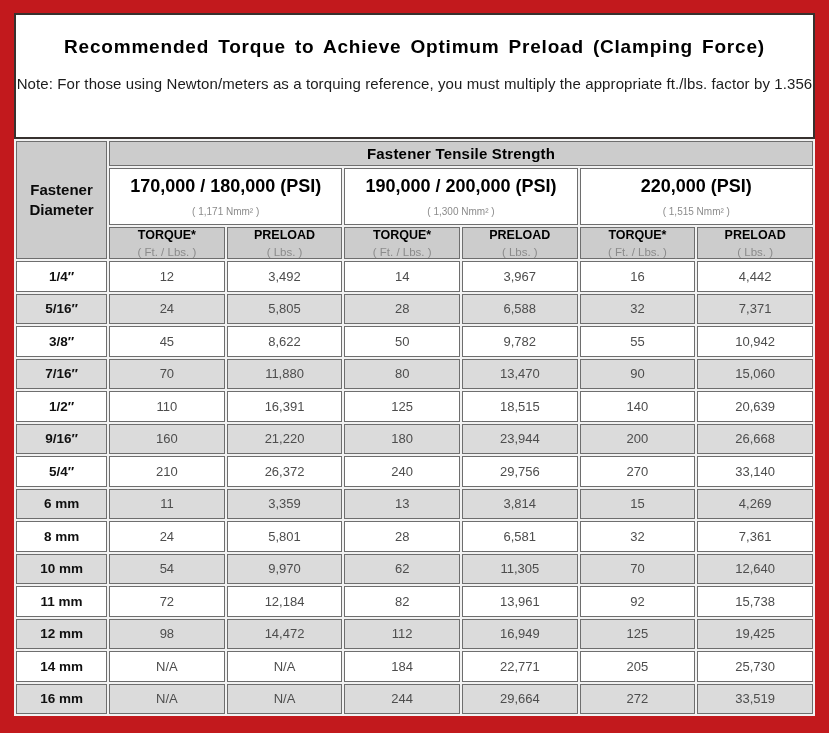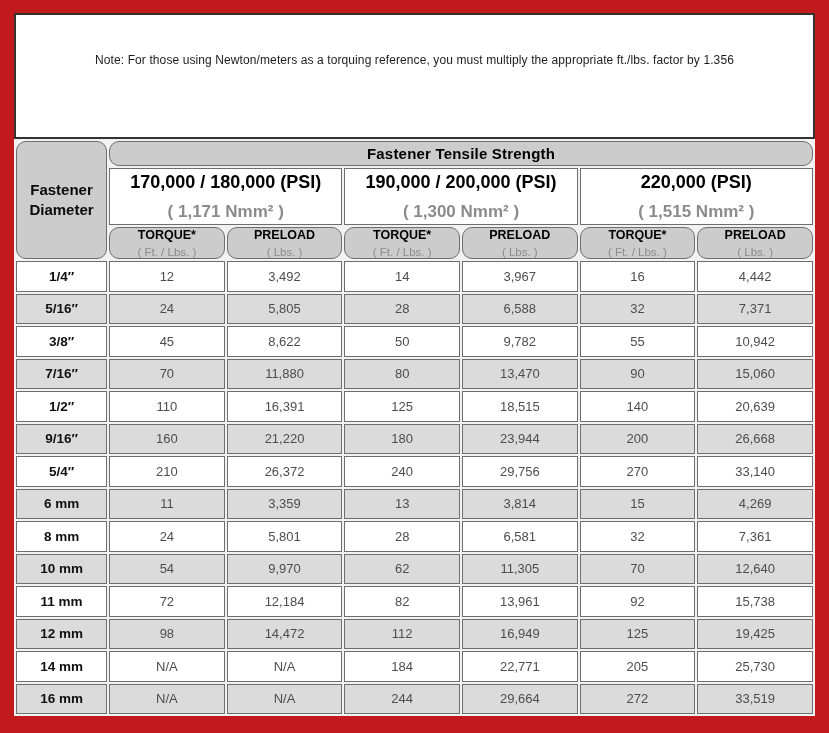--- a/index.html
+++ b/index.html
@@ -33,21 +33,21 @@
     line-height: 1.15;
   }
   .title-line2 { margin-top: 7px; }
   .title-line sup {
     font-size: 11px;
     vertical-align: super;
     letter-spacing: 0;
   }
   .note-line {
     margin-top: 17px;
-    font-size: 12px;
+    font-size: 15px;
     color: #1c1c1c;
     letter-spacing: 0.1px;
     text-align: center;
   }
 
   
   .table-wrap {
     height: 577px;
     background: #f2f2f2;
     padding: 0;
@@ -58,21 +58,21 @@
     border-spacing: 2px;
     table-layout: fixed;
   }
   table.torque th, table.torque td {
     border: 1px solid #6e6e6e;
     text-align: center;
     vertical-align: middle;
     padding: 0;
     overflow: hidden;
   }
-  .bg-head  { background: #cccccc; border-radius: 10px; }
+  .bg-head  { background: #cccccc; }
   .bg-white { background: #ffffff; }
   .bg-gray  { background: #dbdbdb; }
 
   tr.r-tensile { height: 25px; }
   tr.r-psi     { height: 57px; }
   tr.r-sub     { height: 32px; }
 
   th.tensile-header {
     font-size: 15px;
     font-weight: 700;
@@ -87,22 +87,22 @@
     color: #0a0a0a;
     line-height: 1.35;
   }
   th.psi-cell .psi-label {
     font-size: 18px;
     font-weight: 700;
     color: #000;
     margin-bottom: 9px;
   }
   th.psi-cell .nmm-label {
-    font-size: 17px;
-    font-weight: 700;
+    font-size: 10px;
+    font-weight: 400;
     color: #8b8b8b;
   }
   th.sub-cell .sub-label {
     font-size: 12.5px;
     font-weight: 700;
     color: #000;
     margin-bottom: 4px;
   }
   th.sub-cell .sub-unit {
     font-size: 11.5px;
@@ -119,20 +119,21 @@
     font-weight: 400;
     color: #4d4d4d;
   }
 </style>
 </head>
 <body>
 
 <div class="frame">
 
   <div class="title-box">
+    <div class="title-line">Recommended Torque to Achieve Optimum Preload (Clamping Force)</div>
     <div class="note-line">Note: For those using Newton/meters as a torquing reference, you must multiply the appropriate ft./lbs. factor by 1.356</div>
   </div>
 
   <div class="table-wrap">
     <table class="torque">
       <colgroup>
         <col style="width:11.6%">
         <col style="width:14.73%">
           <col style="width:14.73%">
         <col style="width:14.73%">

